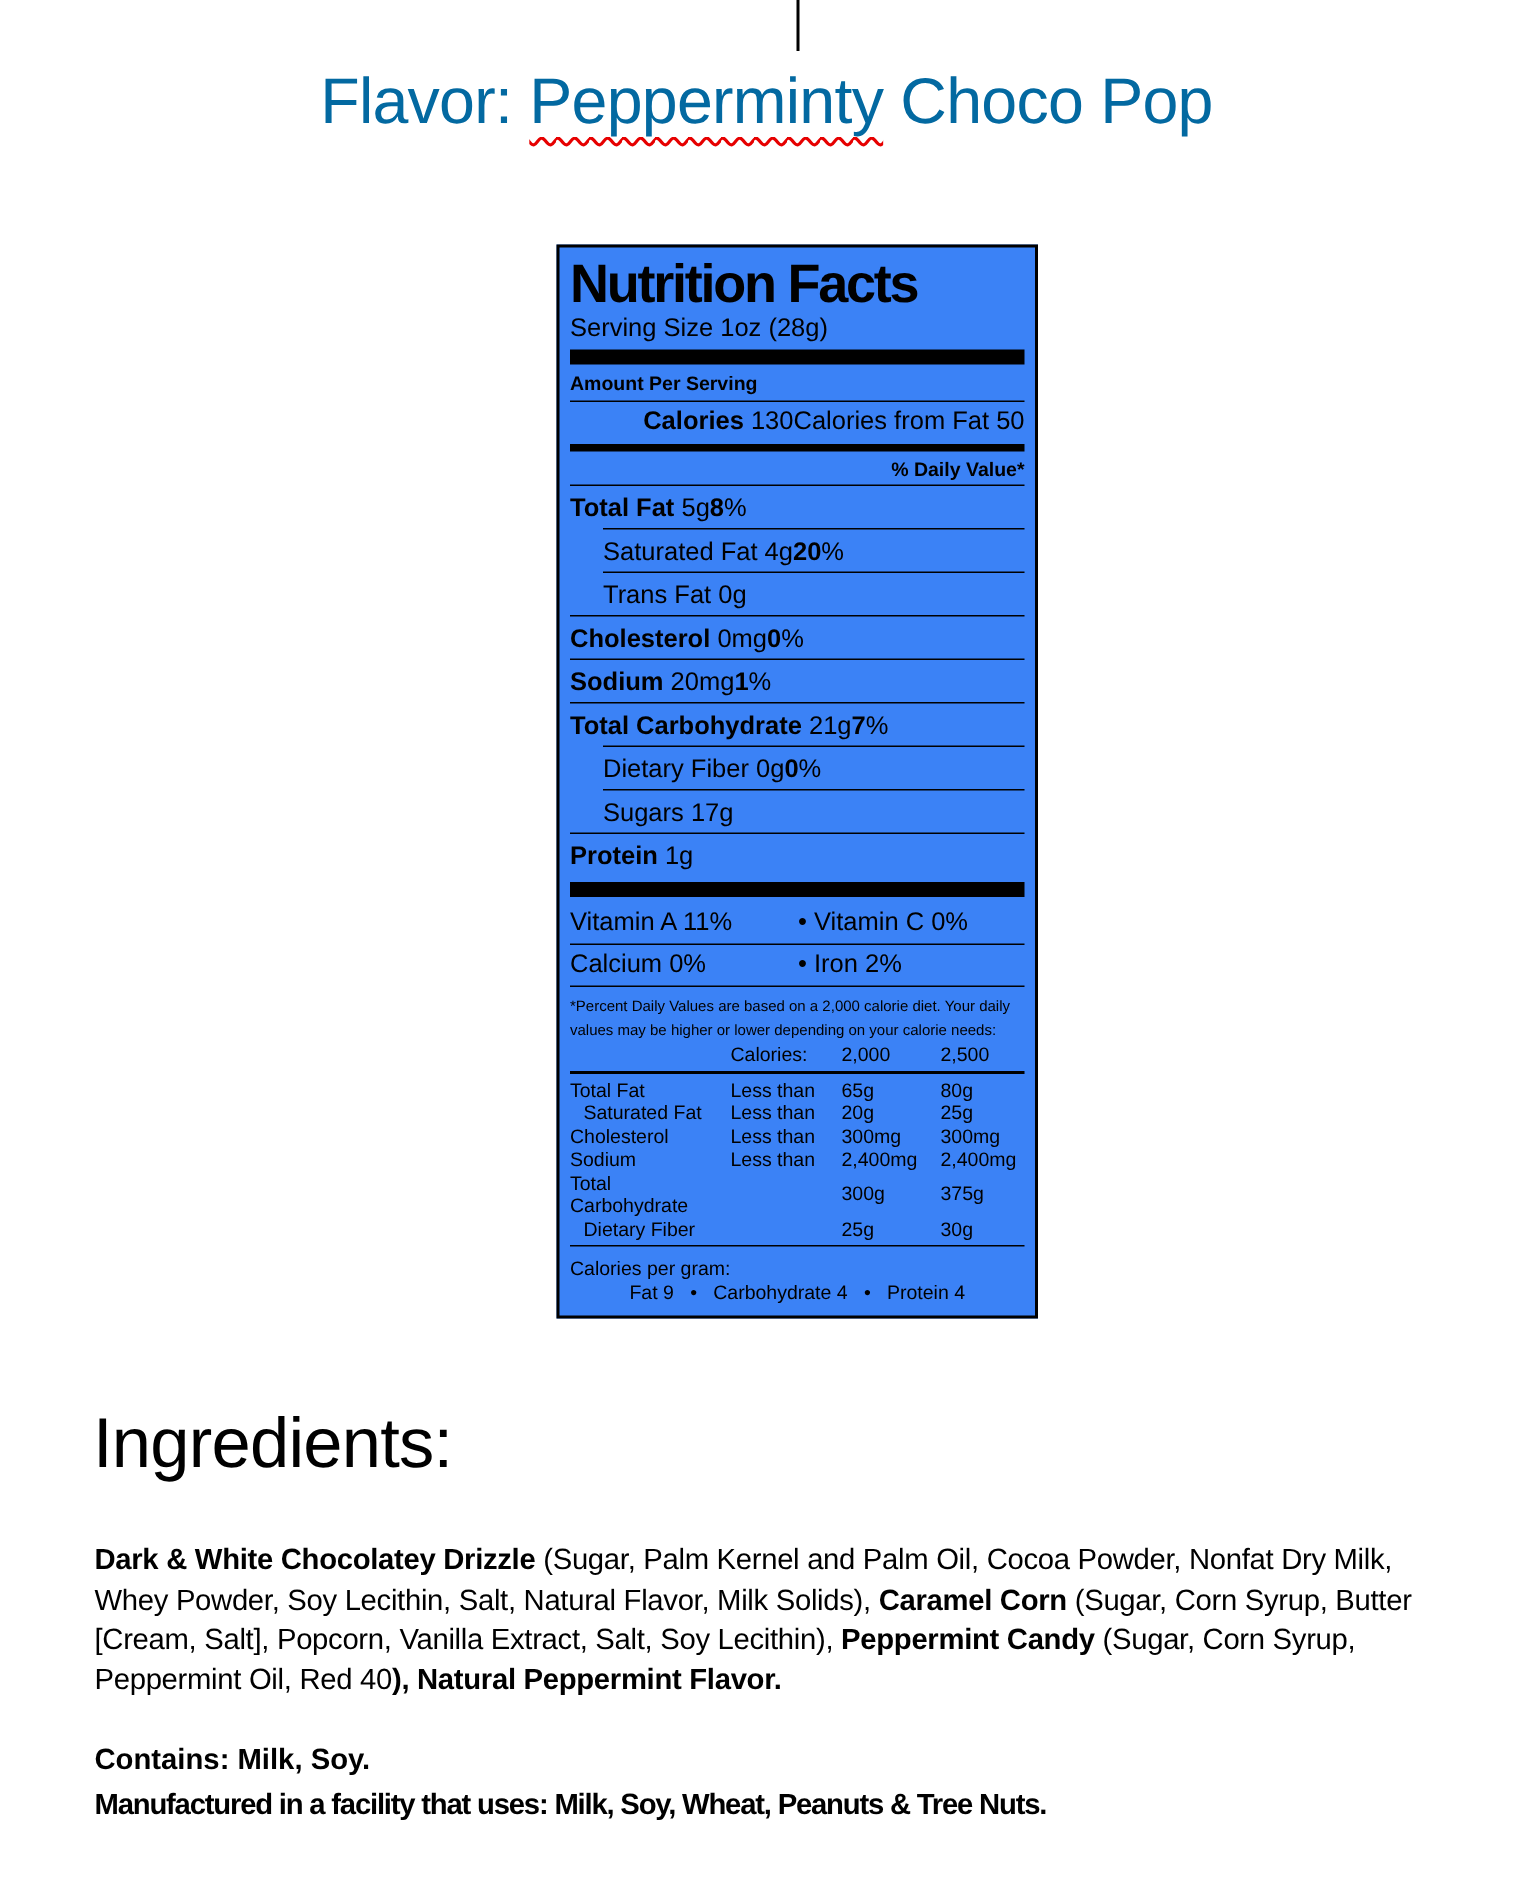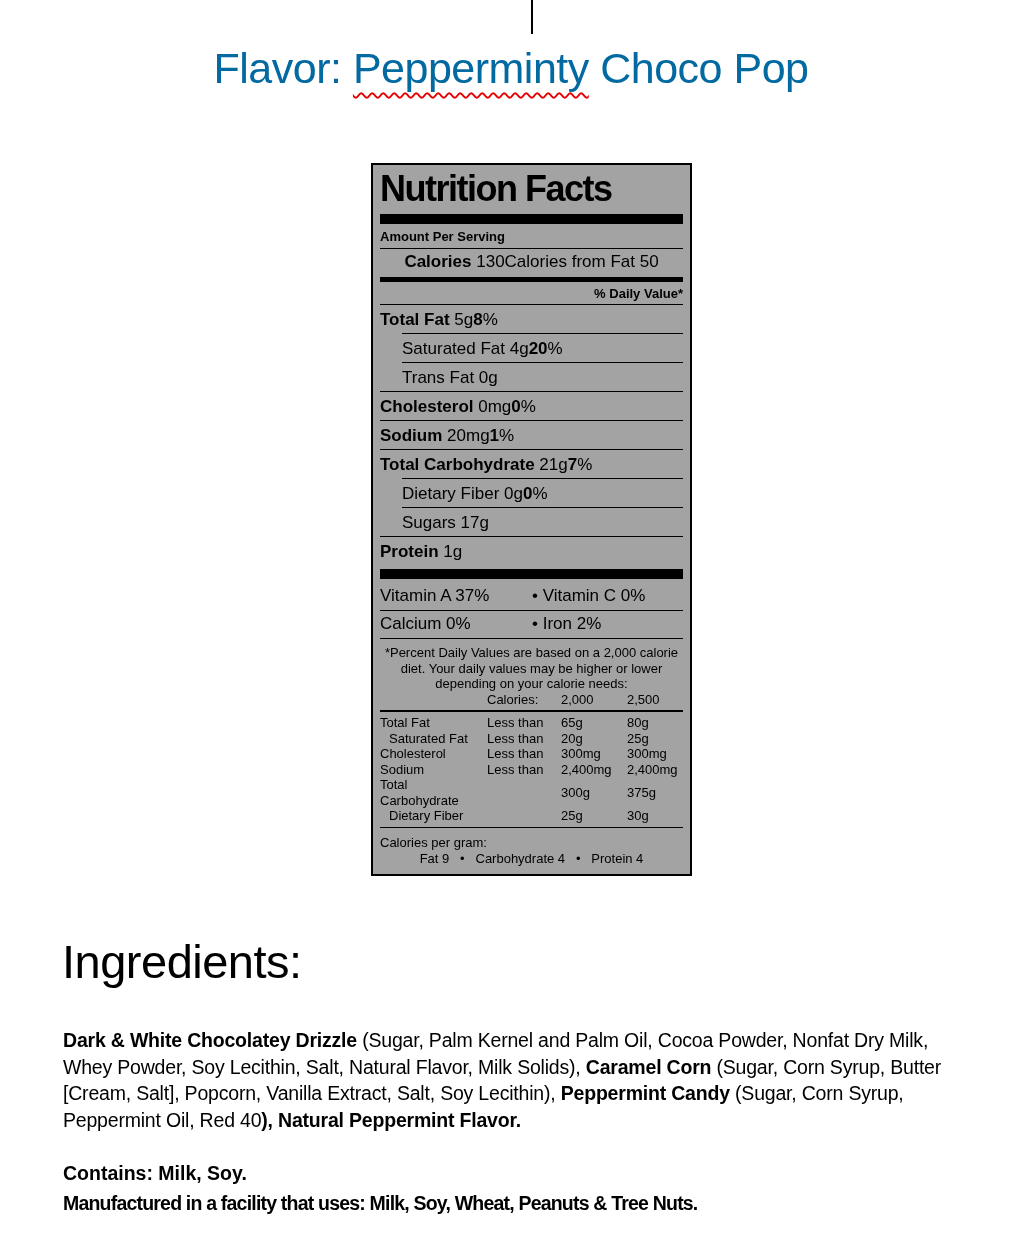--- a/index.html
+++ b/index.html
@@ -23,40 +23,40 @@
     text-decoration-line: underline;
     text-decoration-style: wavy;
     text-decoration-color: #e60000;
     text-decoration-thickness: 2px;
     text-underline-offset: 9px;
   }
 
   
   .nlabel {
     position: absolute; left: 371px; top: 163px; width: 321px;
-    border: 2px solid #000; background: #a3a3a3; padding: 4px 7px 5px 7px;
+    border: 2px solid #000; background: #3b82f6; padding: 4px 7px 5px 7px;
     font-family: "Liberation Sans", sans-serif;
   }
   .nl-title { font-size: 36px; font-weight: 700; letter-spacing: -1.5px; line-height: 40px; white-space: nowrap; }
   .nl-serving { font-size: 17px; line-height: 19px; }
   .bar10 { height: 10px; background: #000; margin: 5px 0 4px 0; }
   .nl-amount { font-size: 13px; font-weight: 700; line-height: 15px; padding: 1px 0 4px 0; border-bottom: 1px solid #000; }
-  .nl-cal { display: flex; justify-content: center; font-size: 17px; line-height: 20px; padding: 3px 0 3px 0; }
+  .nl-cal { display: flex; justify-content: flex-end; font-size: 17px; line-height: 20px; padding: 3px 0 3px 0; }
   .bar5 { height: 5px; background: #000; margin: 2px 0 2px 0; }
   .nl-dv { text-align: right; font-size: 13px; font-weight: 700; line-height: 15px; padding: 2px 0 3px 0; border-bottom: 1px solid #000; }
 
   .nrow { display: flex; justify-content: flex-start; font-size: 17px; line-height: 19px; padding: 5px 0 4px 0; border-top: 1px solid #000; }
   .nrow:first-child { border-top: none; }
   .nrow.ind { margin-left: 22px; }
 
   .bar10b { height: 10px; background: #000; margin: 4px 0 4px 0; }
   .vrow { display: flex; font-size: 17px; line-height: 20px; padding: 3px 0 4px 0; border-bottom: 1px solid #000; }
   .vrow .vleft { width: 152px; }
 
-  .fnote { font-size: 13px; line-height: 15.5px; padding: 6px 0 0 0; text-align: center; }
+  .fnote { font-size: 10px; line-height: 15.5px; padding: 6px 0 0 0; }
   .fgrid { display: flex; font-size: 13px; line-height: 15.5px; align-items: center; }
   .fgrid .c1 { width: 107px; } .fgrid .c2 { width: 74px; }
   .fgrid .c3 { width: 66px; } .fgrid .c4 { flex: 1; }
   .fgrid .c1.ind2 { padding-left: 9px; }
   .frule { height: 2px; background: #000; margin: 3px 0 3px 0; }
   .rule1 { height: 1px; background: #000; margin: 3px 0 3px 0; }
   .cpg { font-size: 13px; line-height: 15px; padding-top: 4px; }
   .cpg-detail { font-size: 13px; line-height: 16px; text-align: center; white-space: pre; padding: 1px 0 2px 0; }
 
   
@@ -82,20 +82,21 @@
 <body>
 
 <div class="caret"></div>
 
 <div class="doc-title">
   <span>Flavor: </span><span class="misspelled">Pepperminty</span><span> Choco Pop</span>
 </div>
 
 <div class="nlabel">
   <div class="nl-title">Nutrition Facts</div>
+  <div class="nl-serving">Serving Size 1oz (28g)</div>
   <div class="bar10"></div>
   <div class="nl-amount">Amount Per Serving</div>
   <div class="nl-cal">
     <span><b>Calories</b>&nbsp;<span>130</span></span>
     <span>Calories from Fat 50</span>
   </div>
   <div class="bar5"></div>
   <div class="nl-dv">% Daily Value*</div>
 
   <div>
@@ -133,21 +134,21 @@
       </div>
       <div class="nrow">
         <span><b>Protein</b> 1g</span>
         <span></span>
       </div>
     </div>
 
   <div class="bar10b"></div>
   <div>
       <div class="vrow">
-        <span class="vleft">Vitamin A 37%</span>
+        <span class="vleft">Vitamin A 11%</span>
         <span>• Vitamin C 0%</span>
       </div>
       <div class="vrow">
         <span class="vleft">Calcium 0%</span>
         <span>• Iron 2%</span>
       </div>
     </div>
 
   <div class="fnote">*Percent Daily Values are based on a 2,000 calorie diet. Your daily values may be higher or lower depending on your calorie needs:</div>
   <div class="fgrid">

